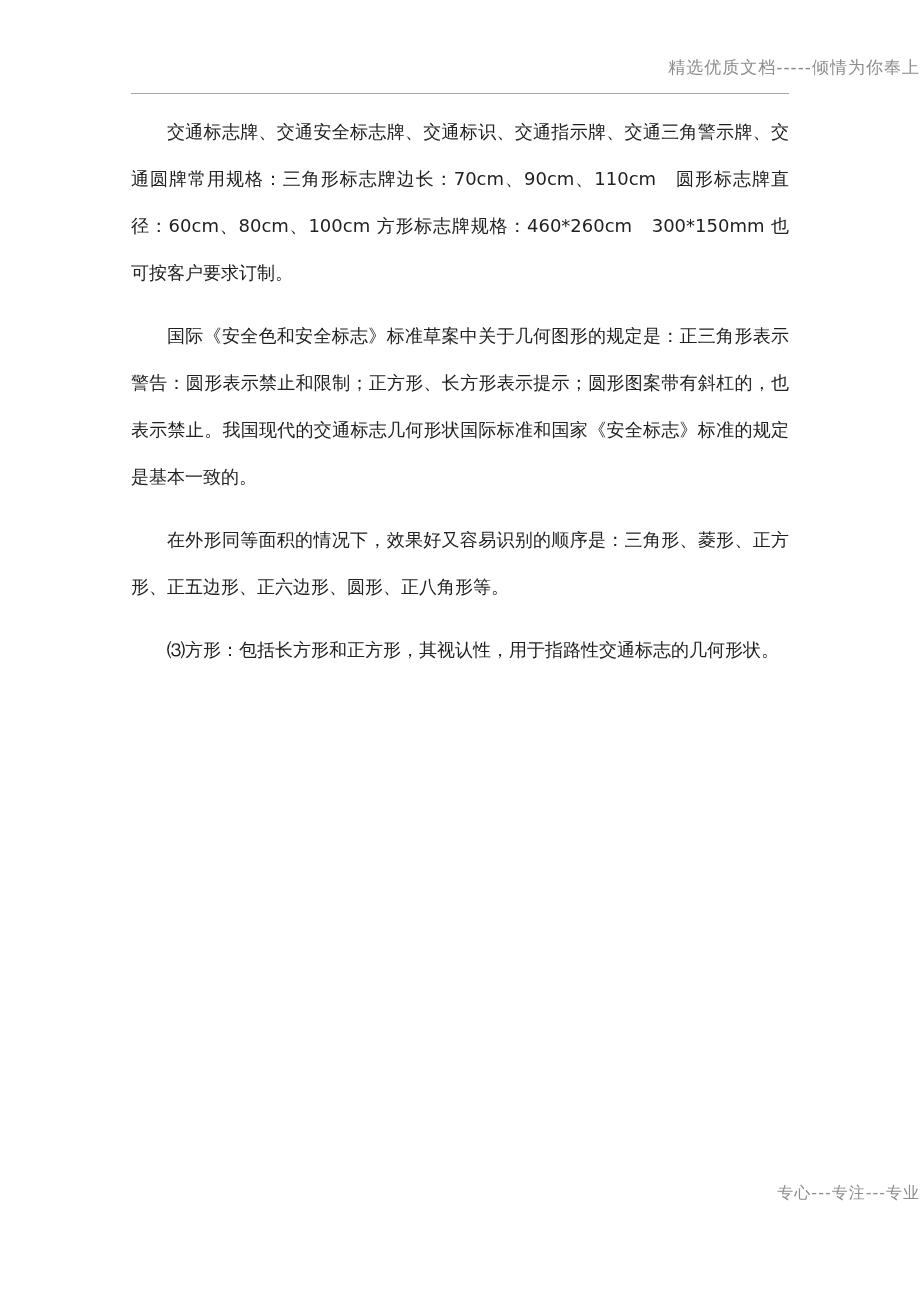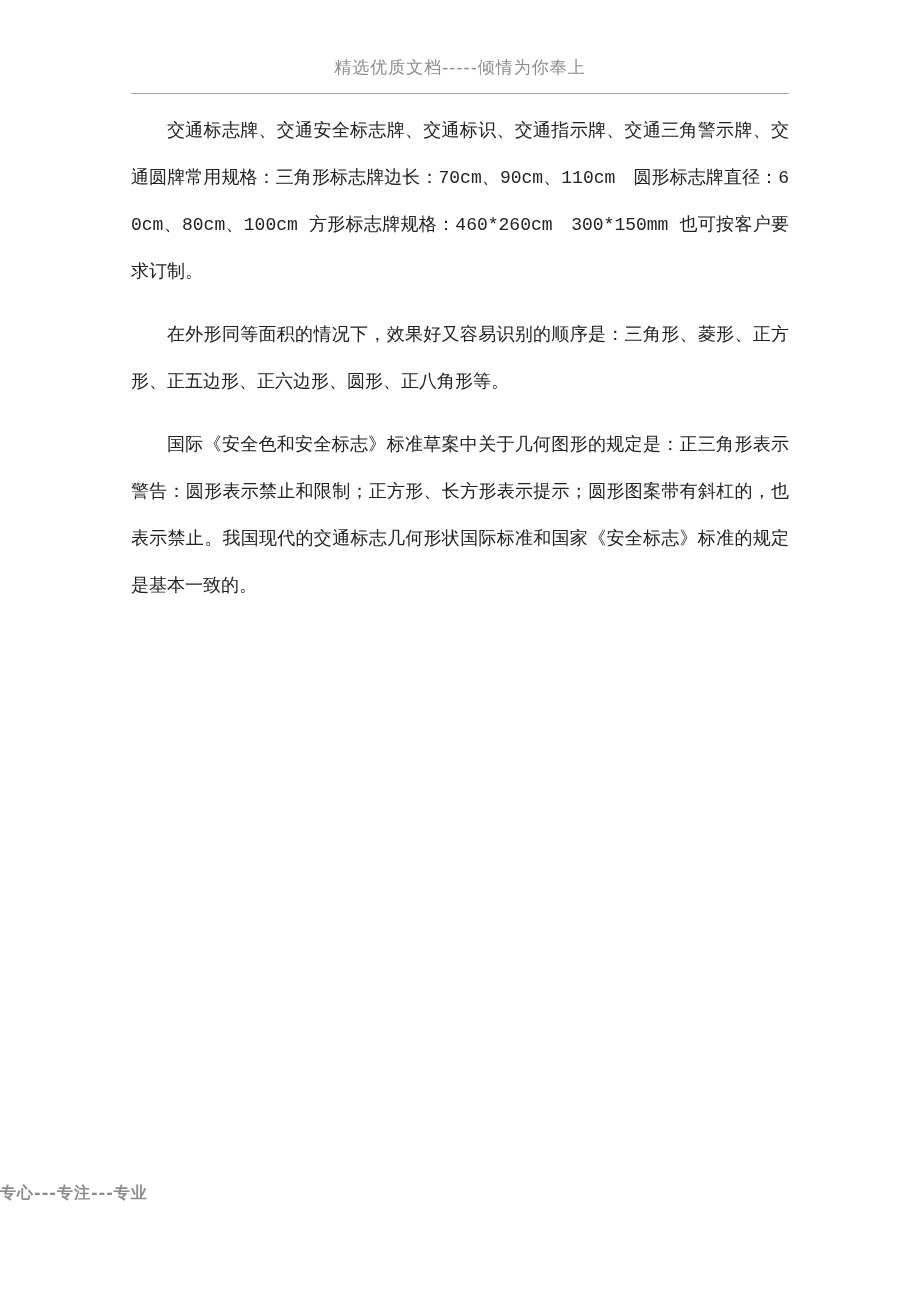--- a/index.html
+++ b/index.html
@@ -7,65 +7,64 @@
   body {
     width: 920px;
     height: 1302px;
     background: #ffffff;
     font-family: "DejaVu Sans", "Liberation Sans", sans-serif;
     position: relative;
     overflow: hidden;
   }
   .page-header {
     padding-top: 56px;
-    text-align: center;
+    text-align: right;
     color: #8c8c8c;
     font-size: 17px;
     letter-spacing: 1px;
   }
   .header-divider {
     border-bottom: 1px solid #a8a8a8;
     margin: 14px 131px 0 131px;
     height: 0;
   }
   .doc-body {
     padding: 14px 131px 0 131px;
     color: #212121;
-    font-family: Liberation Mono, monospace;
   }
   .doc-body p {
     font-size: 18px;
     line-height: 47px;
     text-indent: 2em;
     text-align: justify;
     margin: 0 0 16px 0;
     word-break: break-all;
   }
   .page-footer {
     position: absolute;
     left: 0;
     right: 0;
     bottom: 98px;
-    text-align: left;
+    text-align: right;
     color: #8c8c8c;
     font-size: 16px;
     letter-spacing: 1px;
-    font-weight: bold;
   }
 </style>
 </head>
 <body>
 
 <header class="page-header">
   <span>精选优质文档-----倾情为你奉上</span>
 </header>
 
 <div class="header-divider"></div>
 
 <main class="doc-body">
   <p>交通标志牌、交通安全标志牌、交通标识、交通指示牌、交通三角警示牌、交通圆牌常用规格：三角形标志牌边长：70cm、90cm、110cm　圆形标志牌直径：60cm、80cm、100cm 方形标志牌规格：460*260cm　300*150mm 也可按客户要求订制。</p>
+  <p>国际《安全色和安全标志》标准草案中关于几何图形的规定是：正三角形表示警告：圆形表示禁止和限制；正方形、长方形表示提示；圆形图案带有斜杠的，也表示禁止。我国现代的交通标志几何形状国际标准和国家《安全标志》标准的规定是基本一致的。</p>
   <p>在外形同等面积的情况下，效果好又容易识别的顺序是：三角形、菱形、正方形、正五边形、正六边形、圆形、正八角形等。</p>
-  <p>国际《安全色和安全标志》标准草案中关于几何图形的规定是：正三角形表示警告：圆形表示禁止和限制；正方形、长方形表示提示；圆形图案带有斜杠的，也表示禁止。我国现代的交通标志几何形状国际标准和国家《安全标志》标准的规定是基本一致的。</p>
+  <p>⑶方形：包括长方形和正方形，其视认性，用于指路性交通标志的几何形状。</p>
 </main>
 
 <footer class="page-footer">
   <span>专心---专注---专业</span>
 </footer>
 
 </body></html>

